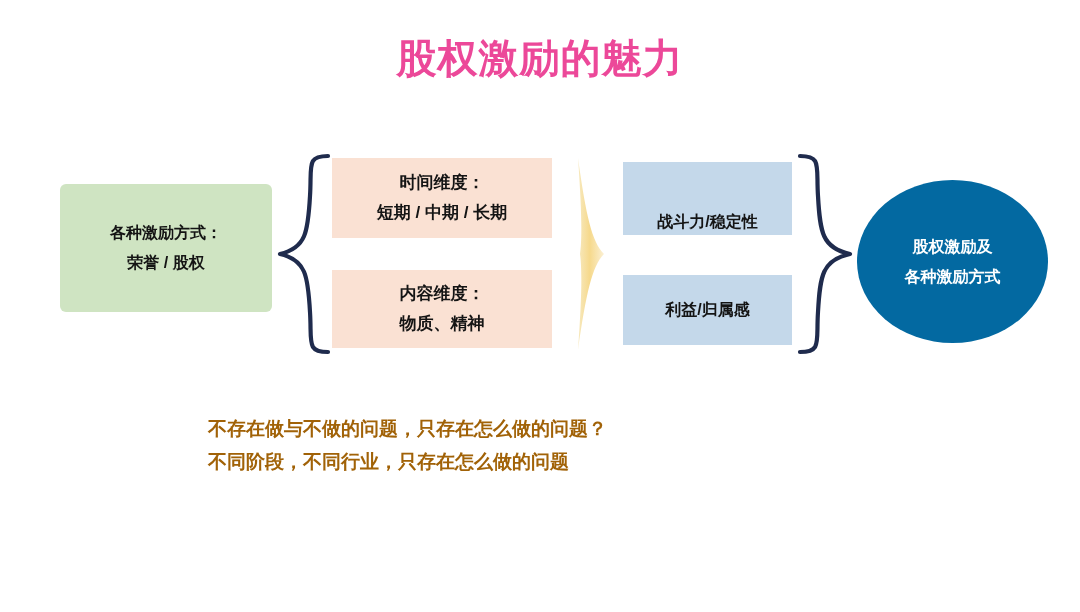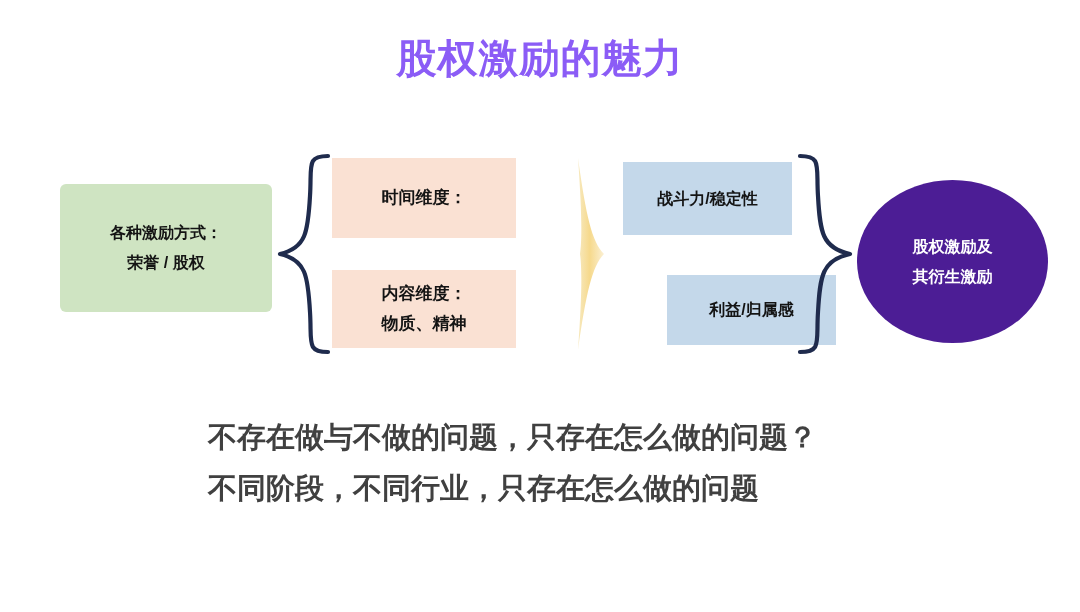--- a/index.html
+++ b/index.html
@@ -20,21 +20,21 @@
 
   
   #title {
     position: absolute;
     left: 0;
     top: 34px;
     width: 1080px;
     text-align: center;
     font-size: 40px;
     font-weight: bold;
-    color: #8b5cf6;
+    color: #ec4899;
     letter-spacing: 1px;
     line-height: 1.2;
     white-space: nowrap;
   }
 
   
   .node {
     position: absolute;
     box-sizing: border-box;
     display: flex;
@@ -55,46 +55,46 @@
     height: 128px;
     background: #cfe4c2;
     border-radius: 6px;
     font-size: 16px;
     line-height: 1.85;
   }
 
   
   .pink-box {
     left: 332px;
-    width: 184px;
+    width: 220px;
     background: #fae1d3;
     font-size: 17px;
     line-height: 1.75;
   }
   #pink-box-1 { top: 158px; height: 80px; }
   #pink-box-2 { top: 270px; height: 78px; }
 
   
   .blue-box {
     left: 623px;
     width: 169px;
     background: #c4d8ea;
     font-size: 16px;
     line-height: 1.6;
   }
-  #blue-box-1 { top: 162px; height: 73px; }
-  #blue-box-2 { top: 275px; height: 70px; margin-left: 44px; }
+  #blue-box-1 { top: 162px; height: 73px; justify-content: flex-end; }
+  #blue-box-2 { top: 275px; height: 70px; }
 
   
   #orange-ellipse {
     left: 857px;
     top: 180px;
     width: 191px;
     height: 163px;
-    background: #4c1d95;
+    background: #0369a1;
     border-radius: 50%;
     color: #ffffff;
     font-size: 16px;
     line-height: 1.85;
   }
 
   
   .brace {
     position: absolute;
     pointer-events: none;
@@ -112,23 +112,23 @@
     pointer-events: none;
   }
 
   
   #caption {
     position: absolute;
     left: 150px;
     top: 412px;
     width: 800px;
     text-align: left;
-    font-size: 29px;
+    font-size: 19px;
     font-weight: bold;
-    color: #404040;
+    color: #a16207;
     line-height: 1.75;
   }
   #caption .cap-line {
     display: block;
     white-space: nowrap;
     padding-left: 58px;
   }
 </style>
 </head>
 <body>
@@ -145,20 +145,21 @@
   <svg id="brace-left" class="brace" viewBox="0 0 64 204">
     <path d="M 56 4
              C 34 4, 40 14, 38 44
              C 36 80, 34 96, 8 102
              C 34 108, 36 124, 38 160
              C 40 190, 34 200, 56 200" fill="none" stroke="#1f2b4d" stroke-width="4.2" stroke-linecap="round" stroke-linejoin="round"></path>
   </svg>
 
   <div class="node pink-box" id="pink-box-1">
     <span class="line">时间维度：</span>
+    <span class="line">短期 / 中期 / 长期</span>
   </div>
 
   <div class="node pink-box" id="pink-box-2">
     <span class="line">内容维度：</span>
     <span class="line">物质、精神</span>
   </div>
 
   <svg id="yellow-arrow" viewBox="0 0 50 196">
     <defs>
       <linearGradient id="gold" x1="0" y1="0" x2="1" y2="0">
@@ -181,21 +182,21 @@
   <svg id="brace-right" class="brace" viewBox="0 0 68 204">
     <path d="M 8 4
              C 30 4, 24 14, 26 44
              C 28 80, 30 96, 58 102
              C 30 108, 28 124, 26 160
              C 24 190, 30 200, 8 200" fill="none" stroke="#1f2b4d" stroke-width="4.2" stroke-linecap="round" stroke-linejoin="round"></path>
   </svg>
 
   <div class="node" id="orange-ellipse">
     <span class="line">股权激励及</span>
-    <span class="line">其衍生激励</span>
+    <span class="line">各种激励方式</span>
   </div>
 
   <div id="caption">
     <span class="cap-line">不存在做与不做的问题，只存在怎么做的问题？</span>
     <span class="cap-line">不同阶段，不同行业，只存在怎么做的问题</span>
   </div>
 
 </div>
 
 </body></html>

